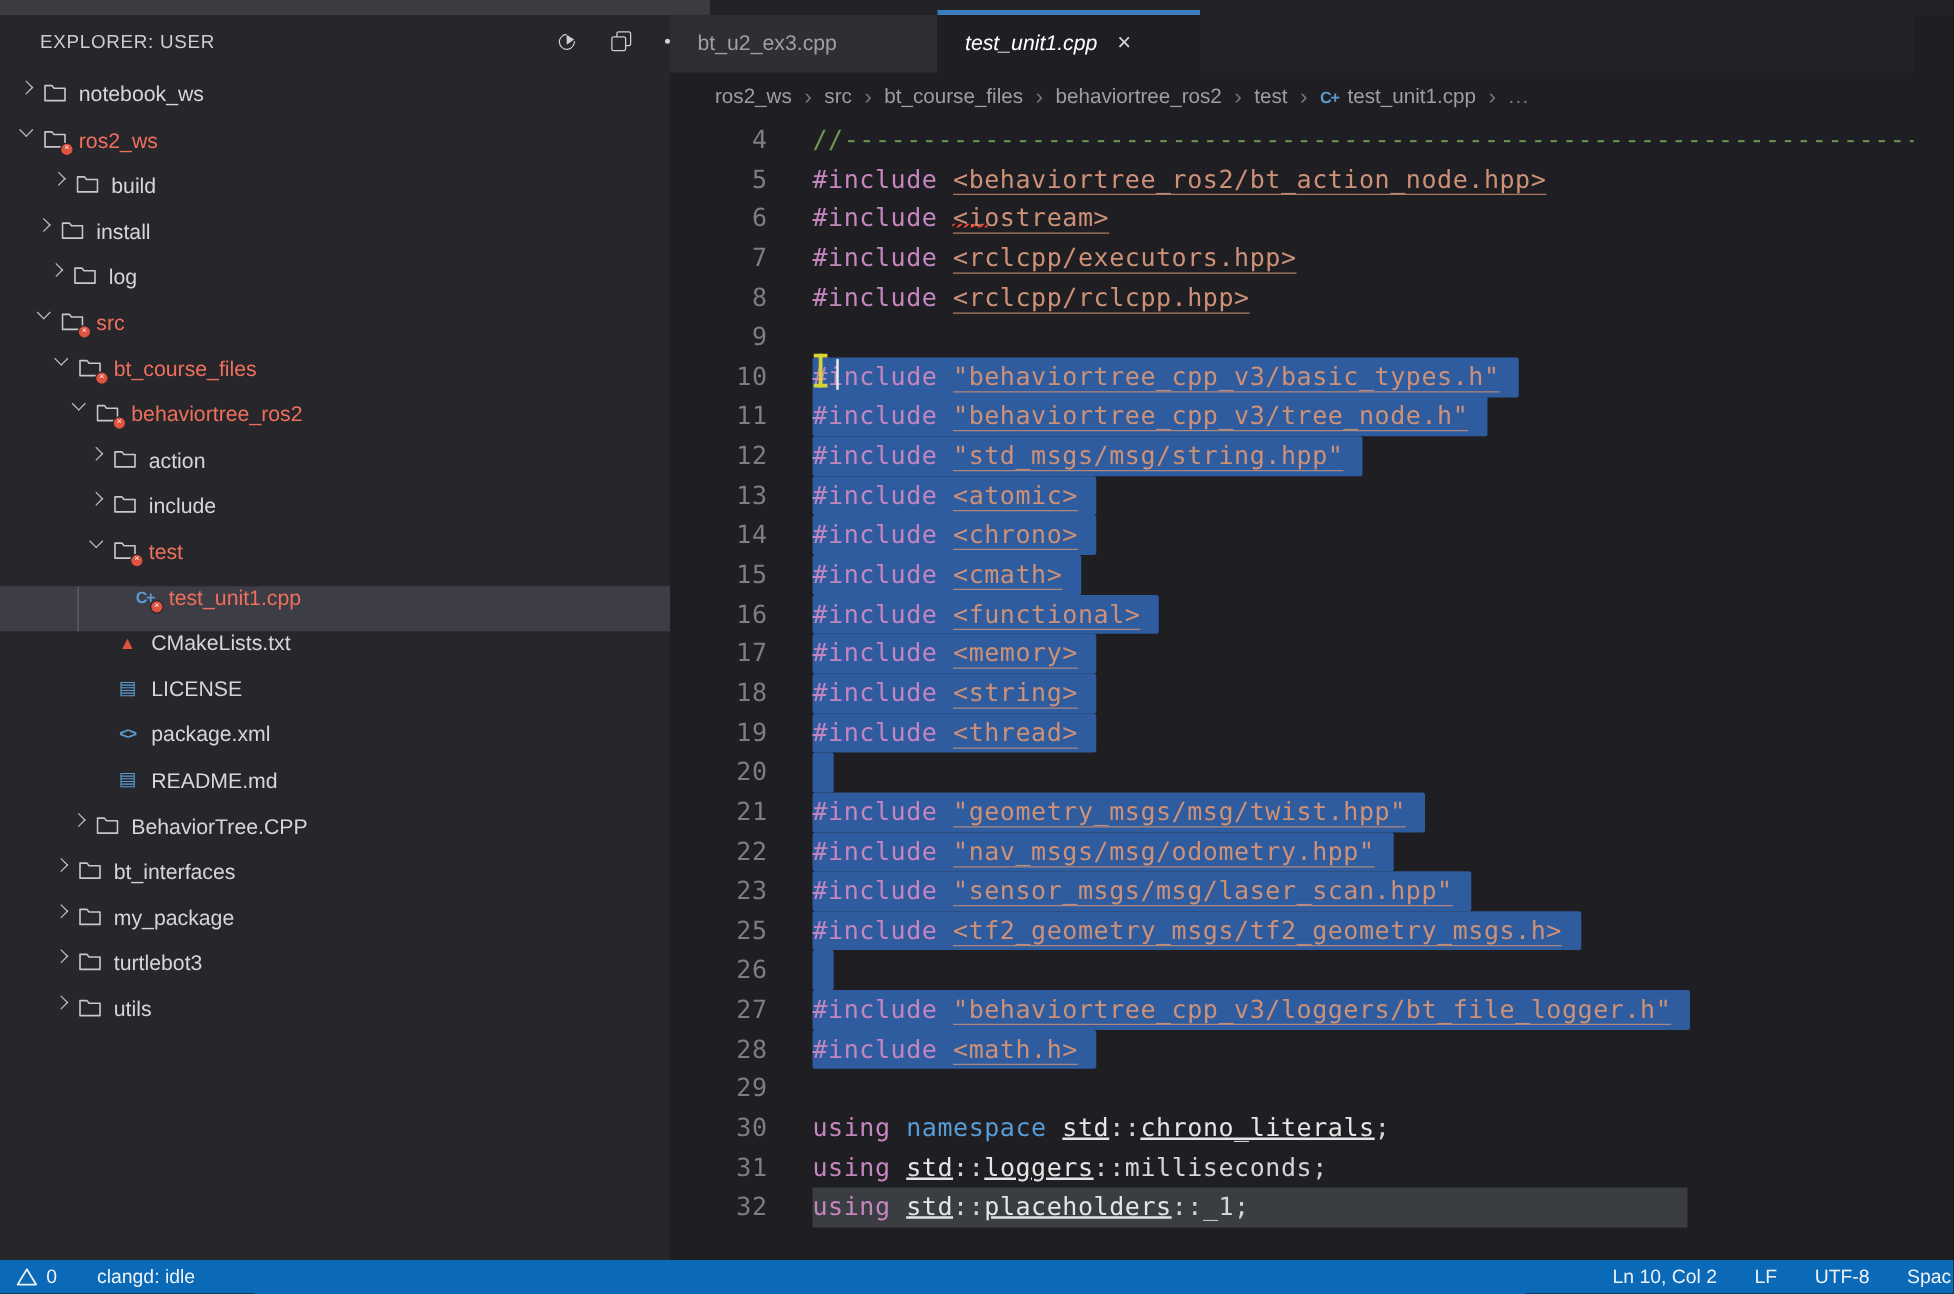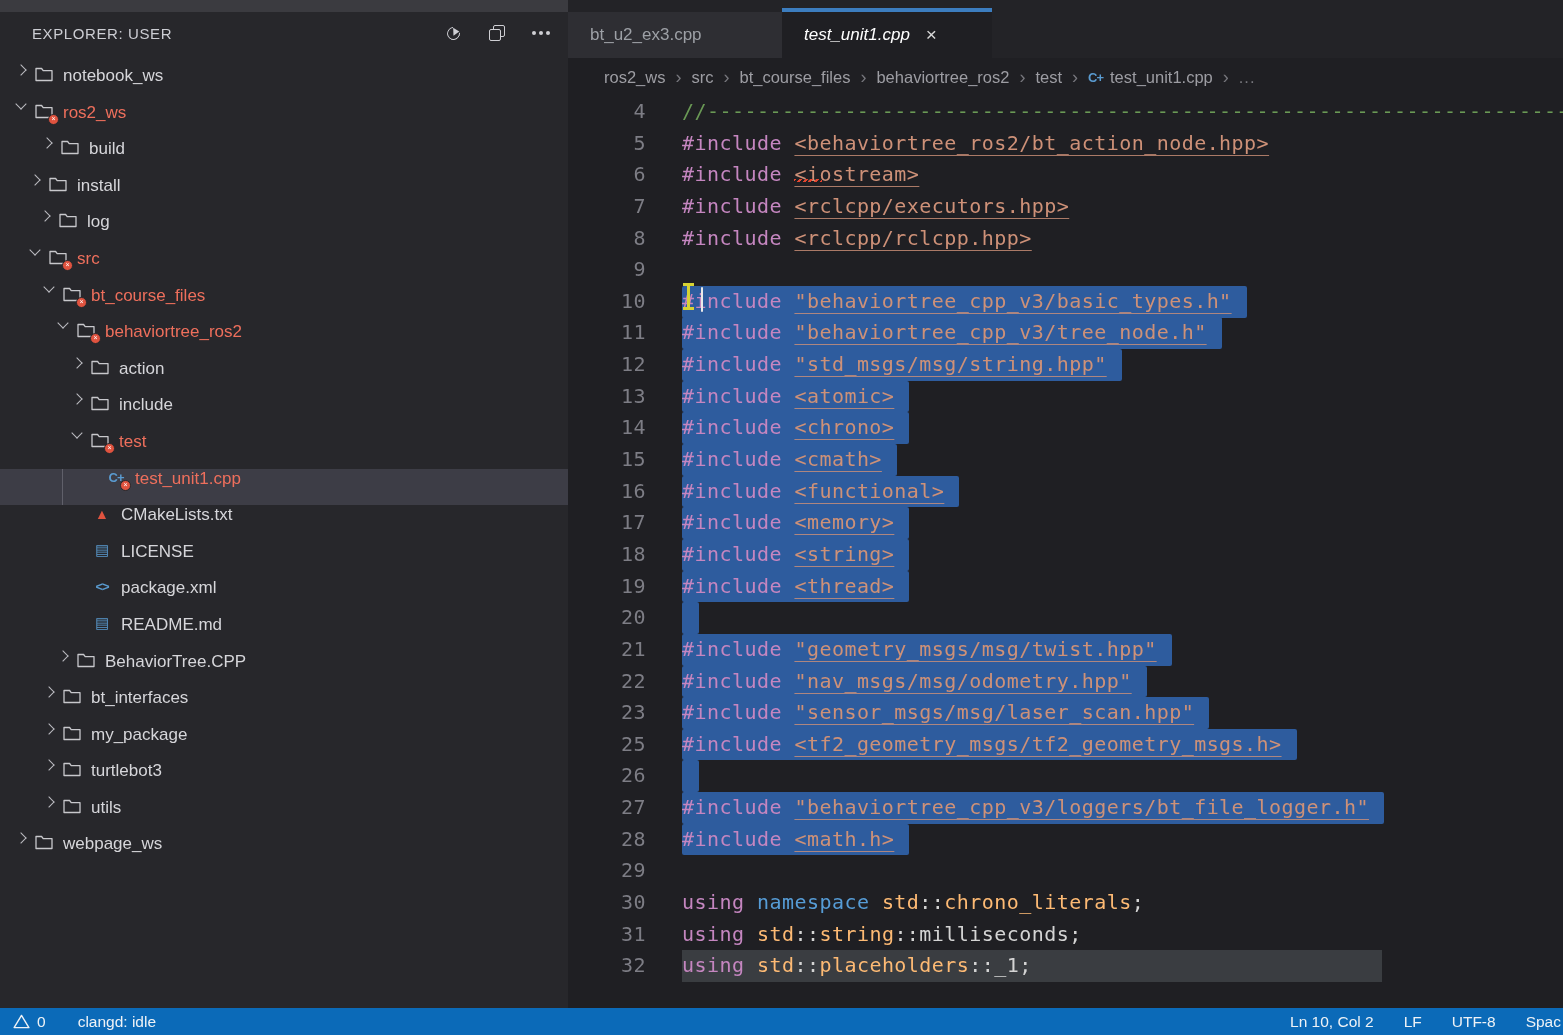--- a/index.html
+++ b/index.html
@@ -35,21 +35,21 @@
   .tree-icon { position:relative; width:20px; height:17px; flex:none; margin-right:9px; display:flex; align-items:center; justify-content:center; }
   .err-badge { position:absolute; right:-5px; bottom:-5px; width:11px; height:11px; border-radius:50%; background:#e0533f; border:1.5px solid #27272b; color:#fff; font-size:7px; line-height:8px; text-align:center; }
   .tree-label { color:#d6d6da; font-size:17px; white-space:pre; }
   .tree-label.err { color:#ee6f5c; }
   .glyph-cpp { color:#5a9bd0; font-size:13px; font-weight:bold; letter-spacing:-1px; }
   .glyph-cmake { color:#e0533f; font-size:14px; }
   .glyph-book { color:#5a9bd0; font-size:15px; }
   .glyph-xml { color:#5a9bd0; font-size:13px; font-weight:bold; letter-spacing:-1px; }
 
   
-  #editor-group { position:absolute; left:568px; top:12px; width:995px; height:996px; background:#1f1f23; }
+  #editor-group { position:absolute; left:536px; top:12px; width:995px; height:996px; background:#1f1f23; }
   #tabbar { position:absolute; left:0; top:0; width:100%; height:46px; background:#232327; display:flex; }
   .tab { position:relative; height:46px; display:flex; align-items:center; padding:0 22px; font-size:17px; cursor:pointer; }
   .tab.inactive { background:#2e2e33; color:#9da0a6; width:214px; }
   .tab.active { background:#1f1f23; color:#fff; font-style:italic; width:210px; }
   .tab.active::before { content:""; position:absolute; left:0; right:0; top:-4px; height:4px; background:#3c7dbf; }
   .tab-close { font-style:normal; color:#d8d8d8; margin-left:16px; font-size:19px; cursor:pointer; }
 
   #crumbs { position:absolute; left:0; top:46px; width:100%; height:38px; display:flex; align-items:center; padding-left:36px; font-size:16.5px; color:#9d9da3; white-space:pre; }
   .crumb-sep { color:#77777d; margin:0 10px; font-size:18px; }
   .crumb-item { cursor:pointer; }
@@ -61,21 +61,21 @@
   .code-line { height:31.65px; line-height:31.65px; display:flex; white-space:pre; cursor:text; }
   .lnum { width:78px; text-align:right; color:#7d7d85; flex:none; }
   .lcontent { margin-left:36px; }
   .sel { display:inline-block; background:#2e5c9e; border-radius:2px; padding-right:15px; }
   .selblock { display:inline-block; background:#2e5c9e; border-radius:2px; width:17px; height:31.65px; vertical-align:top; }
   .dimrow { display:inline-block; background:#3a3d41; padding-right:350px; }
   .tk-c { color:#6a9955; }
   .tk-d { color:#c586c0; }
   .tk-k { color:#c586c0; }
   .tk-n { color:#569cd6; }
-  .tk-t { color:#fdba74; }
+  .tk-t { color:#e5e5e5;text-decoration:underline; }
   .tk-p, .tk-w { color:#d4d4d4; }
   .tk-s { color:#ce9178; text-decoration:underline; text-decoration-thickness:1.2px; text-underline-offset:5px; text-decoration-color:rgba(206,145,120,.8); }
 
   #squiggle { position:absolute; left:226px; top:83px; width:28px; height:3px;
     background:repeating-linear-gradient(135deg,#e3452f 0 2px,transparent 2px 4px); }
   #mouse-ibeam { position:absolute; left:119px; top:187px; width:3px; height:27px; background:#d6d334; }
   #mouse-ibeam::before, #mouse-ibeam::after { content:""; position:absolute; left:-4px; width:11px; height:3px; background:#d6d334; }
   #mouse-ibeam::before { top:0; } #mouse-ibeam::after { bottom:0; }
   #text-caret { position:absolute; left:133px; top:191px; width:2px; height:25px; background:#eaeaea; border-radius:1px; }
 
@@ -282,29 +282,20 @@
           <span class="tree-label">turtlebot3</span>
         </div>
         <div class="row" style="padding-left: 42px;">
           <span class="chev right"></span>
           <span class="tree-icon">
             <svg width="18" height="15" viewBox="0 0 18 15" fill="none">
               <path d="M1 1.5h5.6L8.2 3.6H17v9.9H1z" stroke="#c8c8cc" stroke-width="1.3" stroke-linejoin="round"></path>
             </svg>
           </span>
           <span class="tree-label">utils</span>
-        </div>
-        <div class="row" style="padding-left: 14px;">
-          <span class="chev right"></span>
-          <span class="tree-icon">
-            <svg width="18" height="15" viewBox="0 0 18 15" fill="none">
-              <path d="M1 1.5h5.6L8.2 3.6H17v9.9H1z" stroke="#c8c8cc" stroke-width="1.3" stroke-linejoin="round"></path>
-            </svg>
-          </span>
-          <span class="tree-label">webpage_ws</span>
         </div>
       </div>
   </div>
 
   <div id="editor-group">
     <div id="tabbar">
         <div class="tab inactive">
           <span class="tab-label">bt_u2_ex3.cpp</span>
         </div>
         <div class="tab active">
@@ -336,21 +327,21 @@
         <div class="code-line"><span class="lnum">20</span><span class="lcontent"><span class="selblock"></span></span></div>
         <div class="code-line"><span class="lnum">21</span><span class="lcontent"><span class="sel"><span class="tk-d">#include </span><span class="tk-s">"geometry_msgs/msg/twist.hpp"</span></span></span></div>
         <div class="code-line"><span class="lnum">22</span><span class="lcontent"><span class="sel"><span class="tk-d">#include </span><span class="tk-s">"nav_msgs/msg/odometry.hpp"</span></span></span></div>
         <div class="code-line"><span class="lnum">23</span><span class="lcontent"><span class="sel"><span class="tk-d">#include </span><span class="tk-s">"sensor_msgs/msg/laser_scan.hpp"</span></span></span></div>
         <div class="code-line"><span class="lnum">25</span><span class="lcontent"><span class="sel"><span class="tk-d">#include </span><span class="tk-s">&lt;tf2_geometry_msgs/tf2_geometry_msgs.h&gt;</span></span></span></div>
         <div class="code-line"><span class="lnum">26</span><span class="lcontent"><span class="selblock"></span></span></div>
         <div class="code-line"><span class="lnum">27</span><span class="lcontent"><span class="sel"><span class="tk-d">#include </span><span class="tk-s">"behaviortree_cpp_v3/loggers/bt_file_logger.h"</span></span></span></div>
         <div class="code-line"><span class="lnum">28</span><span class="lcontent"><span class="sel"><span class="tk-d">#include </span><span class="tk-s">&lt;math.h&gt;</span></span></span></div>
         <div class="code-line"><span class="lnum">29</span><span class="lcontent"></span></div>
         <div class="code-line"><span class="lnum">30</span><span class="lcontent"><span class="tk-k">using </span><span class="tk-n">namespace </span><span class="tk-t">std</span><span class="tk-p">::</span><span class="tk-t">chrono_literals</span><span class="tk-p">;</span></span></div>
-        <div class="code-line"><span class="lnum">31</span><span class="lcontent"><span class="tk-k">using </span><span class="tk-t">std</span><span class="tk-p">::</span><span class="tk-t">string</span><span class="tk-p">::</span><span class="tk-w">milliseconds</span><span class="tk-p">;</span></span></div>
+        <div class="code-line"><span class="lnum">31</span><span class="lcontent"><span class="tk-k">using </span><span class="tk-t">std</span><span class="tk-p">::</span><span class="tk-t">loggers</span><span class="tk-p">::</span><span class="tk-w">milliseconds</span><span class="tk-p">;</span></span></div>
         <div class="code-line"><span class="lnum">32</span><span class="lcontent dimrow"><span class="tk-k">using </span><span class="tk-t">std</span><span class="tk-p">::</span><span class="tk-t">placeholders</span><span class="tk-p">::</span><span class="tk-w">_1</span><span class="tk-p">;</span></span></div>
       </div>
   </div>
 
   <div id="status-bar">
     <div id="sb-left">
       <span class="sb-item" style="display:flex;align-items:center;gap:7px;">
         <svg width="17" height="15" viewBox="0 0 17 15" fill="none">
             <path d="M8.5 1.4 L15.9 13.6 H1.1 Z" stroke="#eef2f6" stroke-width="1.4" stroke-linejoin="round"></path>
           </svg>

